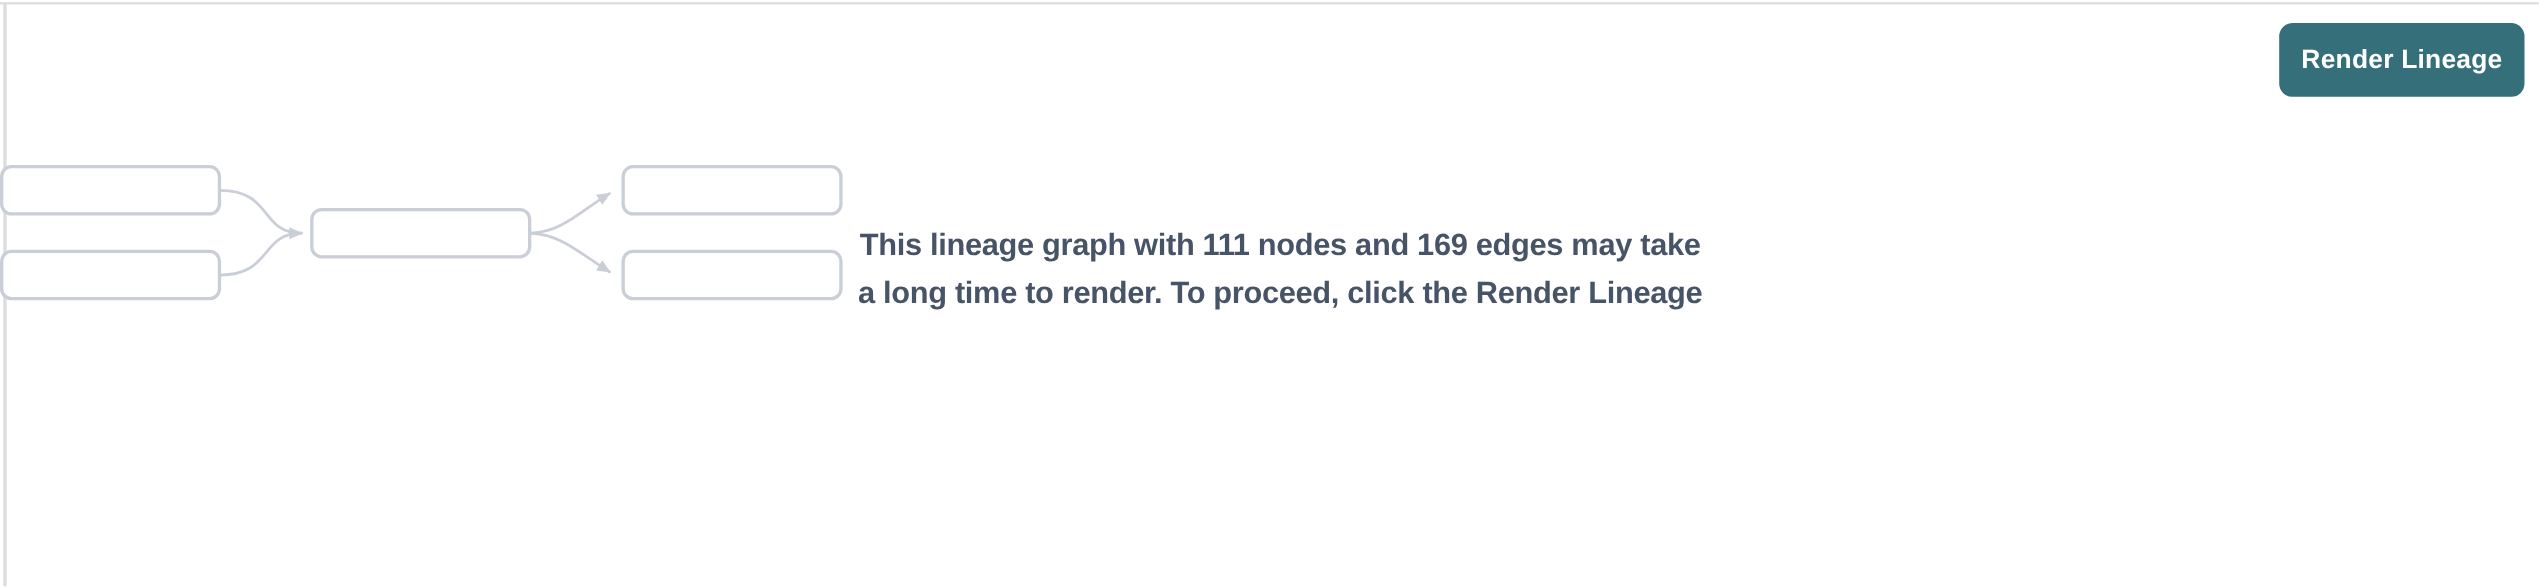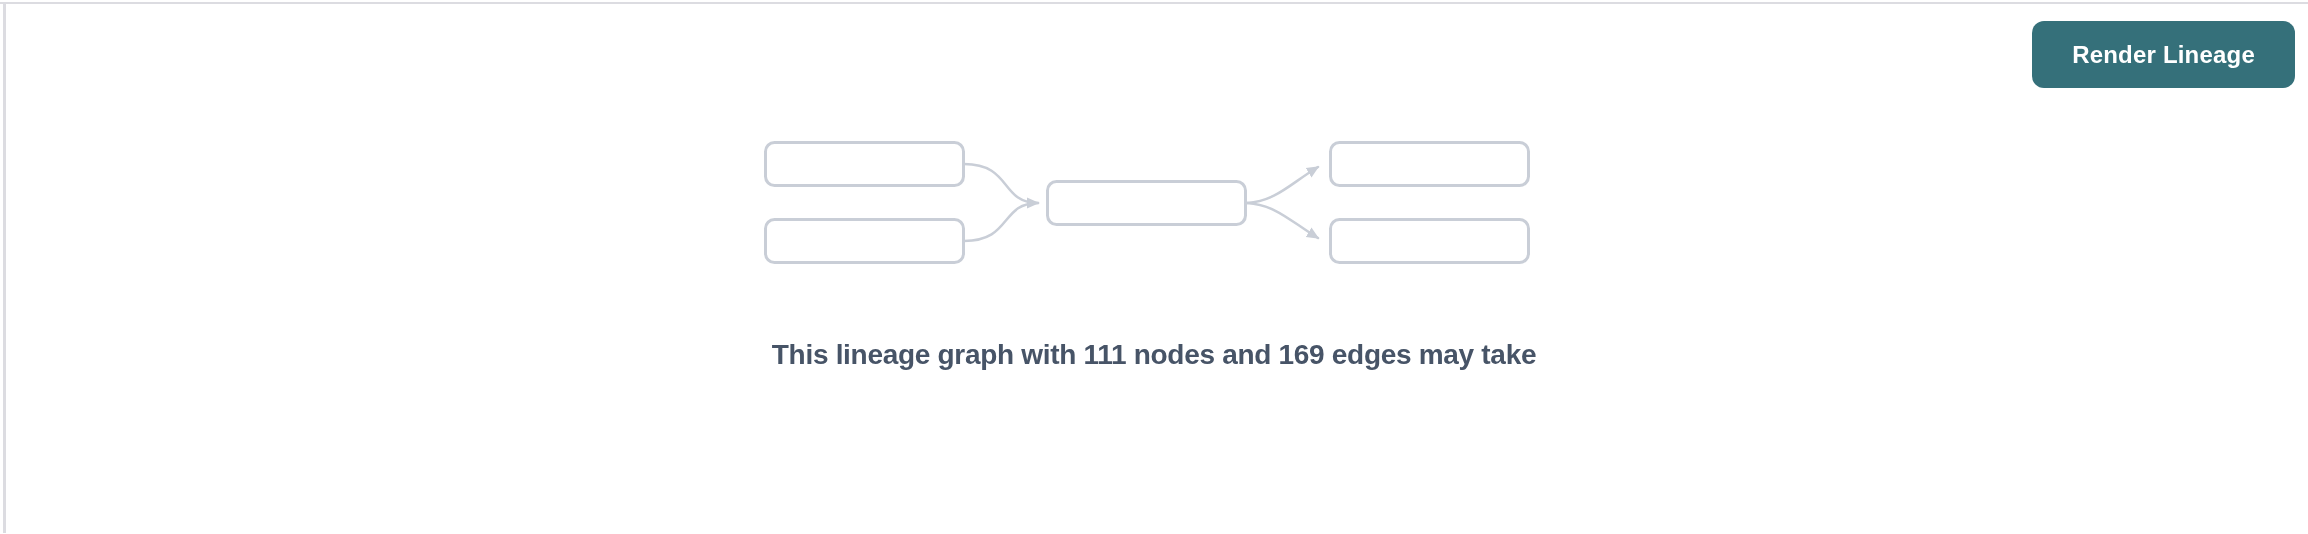--- a/index.html
+++ b/index.html
@@ -28,41 +28,41 @@
     left: 3px;
     width: 3px;
     height: 531px;
     background: var(--divider, #ddd);
   }
   .render-btn {
     position: absolute;
     top: 21px;
     right: 13px;
     height: 67px;
-    padding: 0 40px;
+    padding: 0 20px;
     background: var(--accent-teal, #35707a);
     color: var(--button-text, #fff);
     border: none;
     border-radius: 12px;
     font-family: "Liberation Sans", sans-serif;
     font-size: 24px;
     font-weight: 700;
     letter-spacing: 0.2px;
     cursor: pointer;
     display: flex;
     align-items: center;
     justify-content: center;
   }
   .center-col {
     position: absolute;
     top: 138px;
     left: 0;
     width: 2308px;
     display: flex;
-    flex-direction: column;
+    flex-direction: row;
     align-items: center;
   }
   .lineage-svg {
     width: 780px;
     height: 132px;
     display: block;
   }
   .lineage-box {
     fill: var(--box-fill, #fff);
     stroke: var(--diagram-stroke, #c9ced7);
@@ -115,16 +115,17 @@
 
       <rect class="lineage-box" x="1.5" y="4.5" width="198" height="43" rx="9"></rect>
       <rect class="lineage-box" x="1.5" y="81.5" width="198" height="43" rx="9"></rect>
       <rect class="lineage-box" x="283.5" y="43.5" width="198" height="43" rx="9"></rect>
       <rect class="lineage-box" x="566.5" y="4.5" width="198" height="43" rx="9"></rect>
       <rect class="lineage-box" x="566.5" y="81.5" width="198" height="43" rx="9"></rect>
     </svg>
 
     <div class="warning-text">
       <div>This lineage graph with 111 nodes and 169 edges may take</div>
+      <div>a long time to render. To proceed, click the Render Lineage</div>
     </div>
 
   </div>
 </div>
 
 </body></html>

